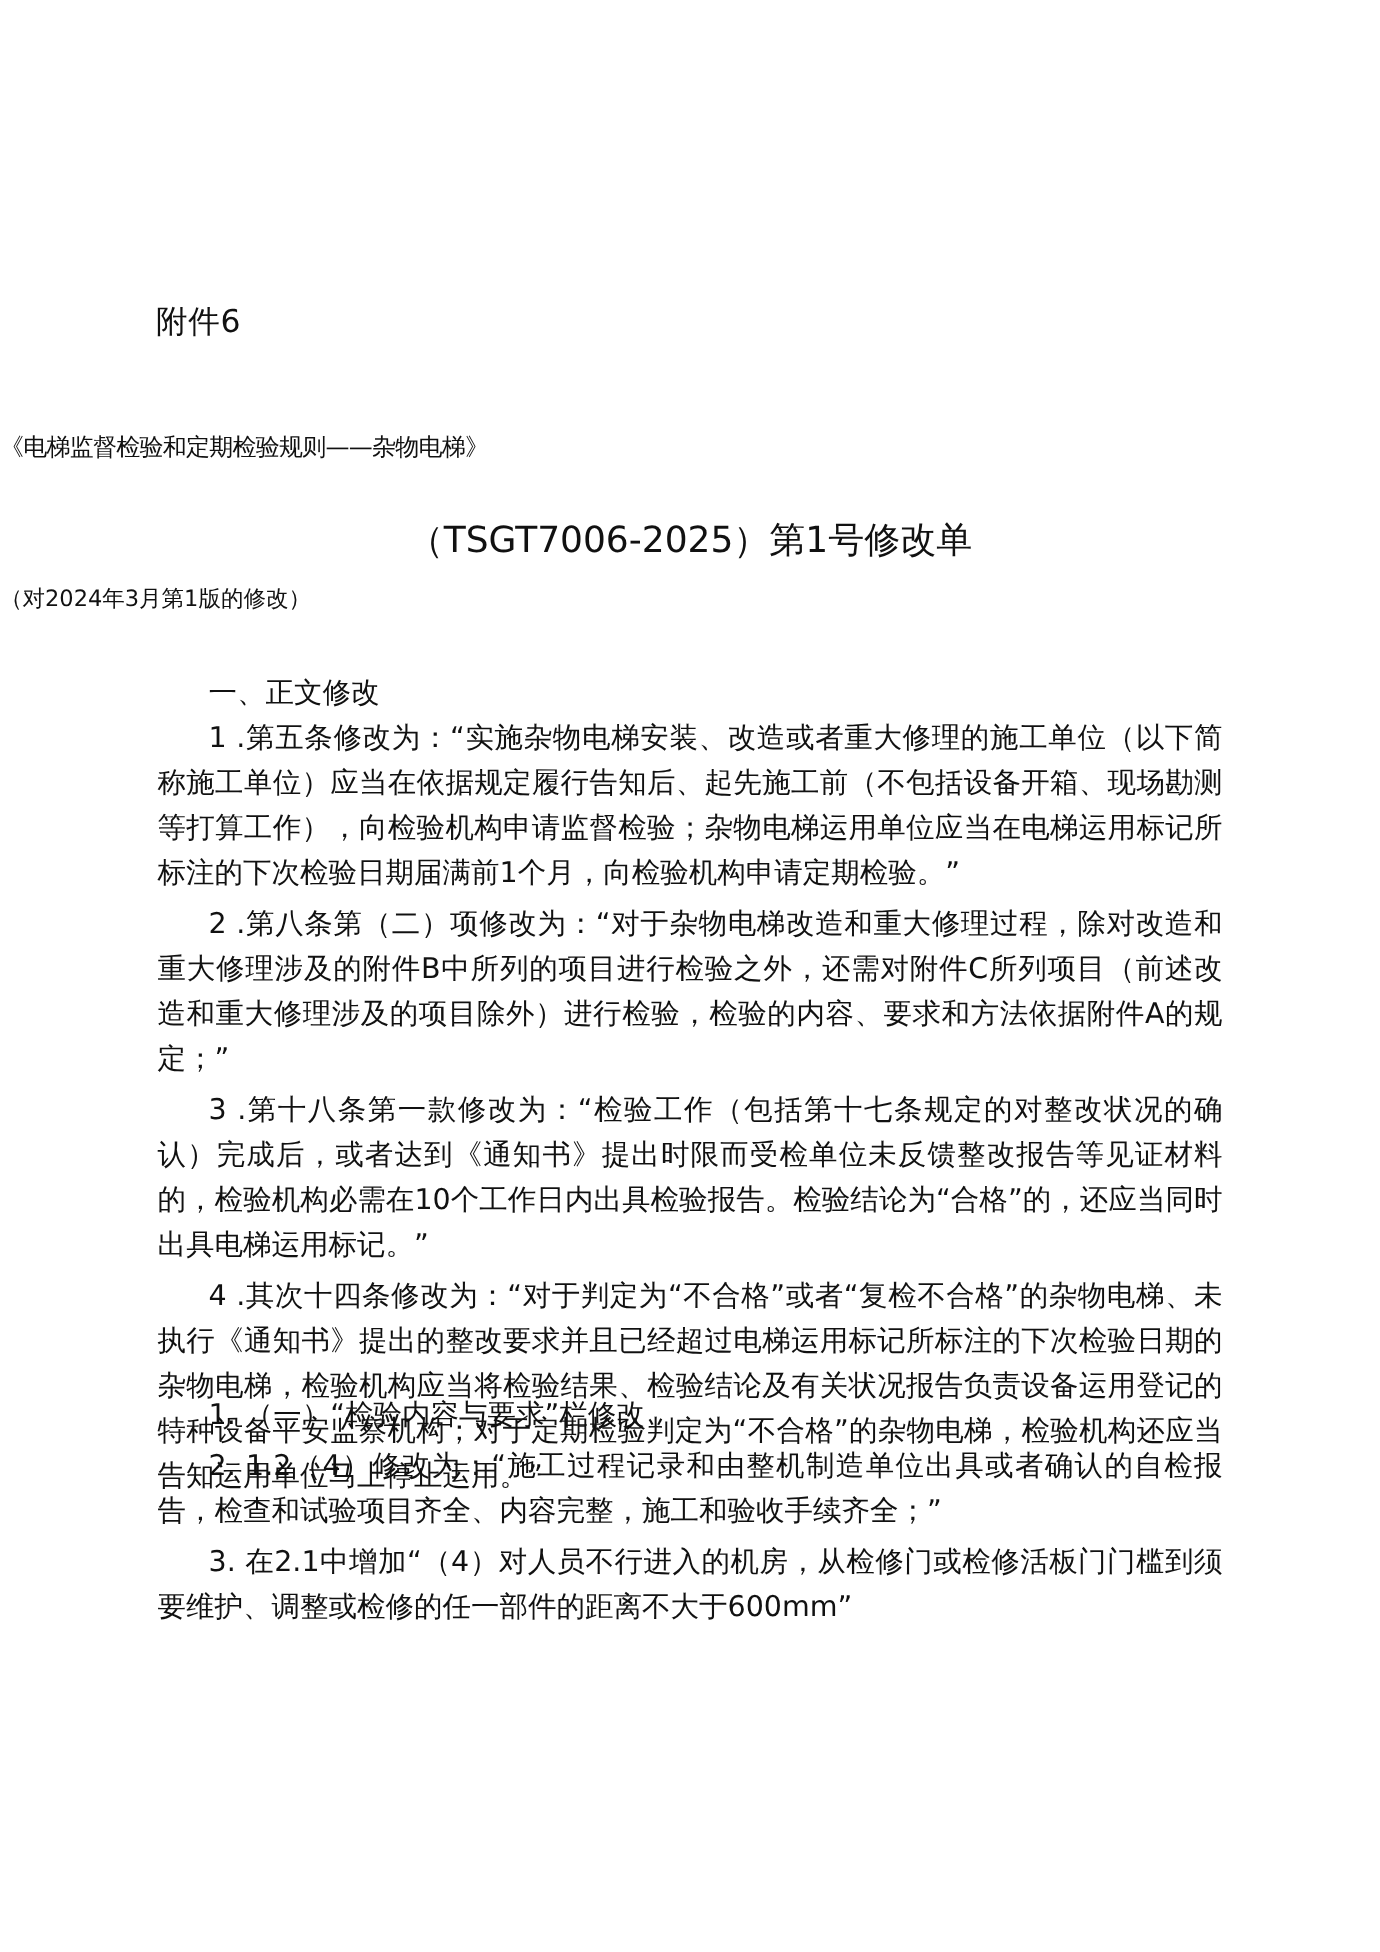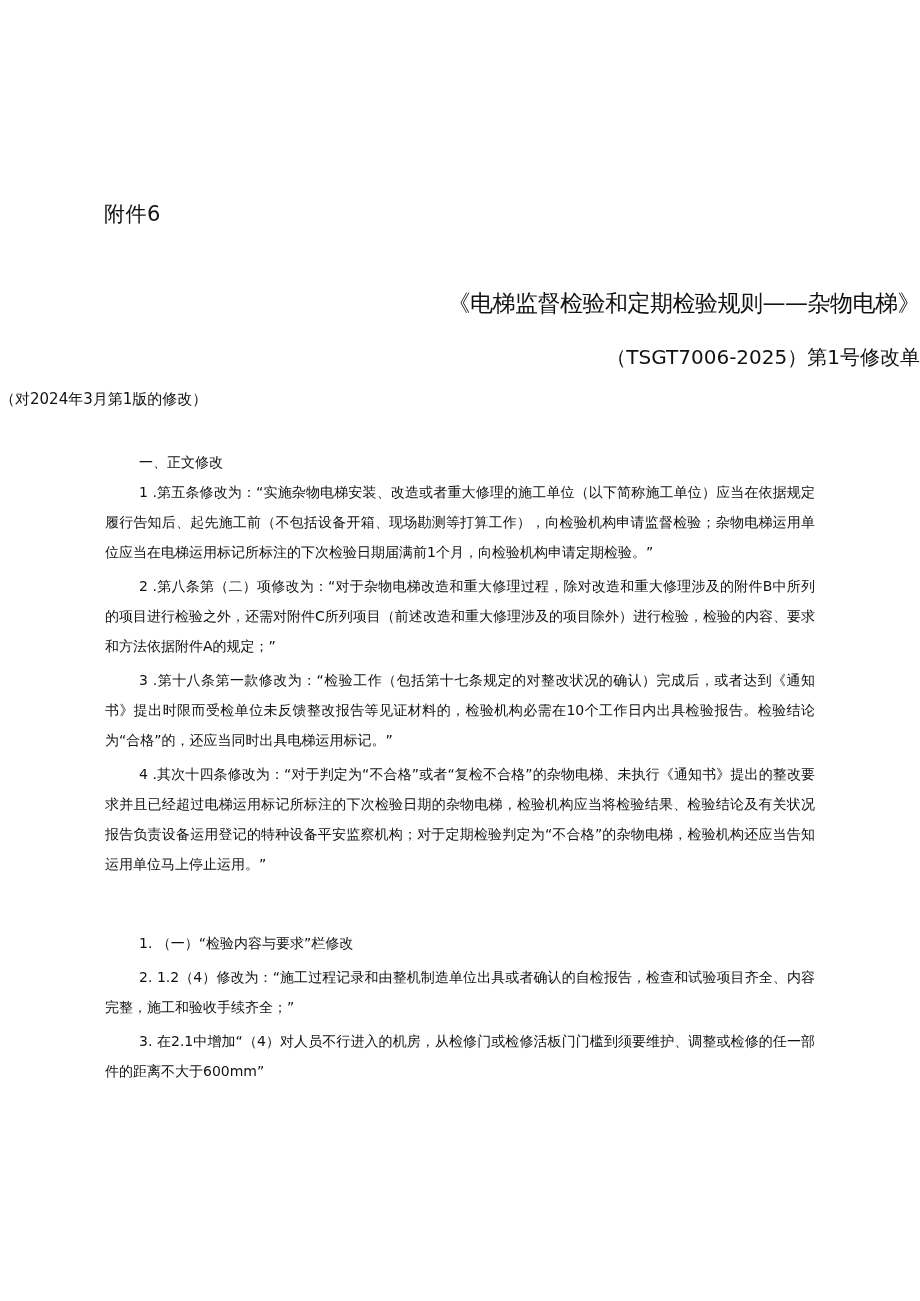--- a/index.html
+++ b/index.html
@@ -1,23 +1,23 @@
 <!DOCTYPE html>
 <html><head>
 <meta charset="utf-8">
 <style>
   html, body { margin: 0; padding: 0; background: #ffffff; }
   body { width: 920px; height: 1301px; position: relative; overflow: hidden;
          font-family: "DejaVu Sans", "Liberation Sans", sans-serif; color: #111; }
   .page { position: absolute; left: 0; top: 0; width: 920px; height: 1301px; }
   .attach { position: absolute; left: 104px; top: 200px; font-size: 21px; letter-spacing: 0.5px; }
-  .title { position: absolute; left: 0; width: 920px; top: 288px; text-align: right; font-size: 23px; letter-spacing: -0.5px; }
-  .subtitle { position: absolute; left: 0; width: 920px; top: 344px; text-align: right; font-size: 20px; }
+  .title { position: absolute; left: 0; width: 920px; top: 288px; text-align: left; font-size: 16px; letter-spacing: -0.5px; }
+  .subtitle { position: absolute; left: 0; width: 920px; top: 344px; text-align: center; font-size: 24px; }
   .note { position: absolute; left: 0; width: 920px; top: 390px; text-align: left; font-size: 15px; }
-  .body { position: absolute; left: 105px; width: 710px; font-size: 14px; line-height: 30px; text-align: justify; }
+  .body { position: absolute; left: 105px; width: 710px; font-size: 19px; line-height: 30px; text-align: justify; }
   .sec { text-indent: 34px; margin: 0; }
   .para { text-indent: 34px; margin: 0 0 4px 0; text-align: justify; text-align-last: left; }
   .s1 { top: 447px; }
   .s2 { top: 928px; }
 </style>
 </head>
 <body>
 
 <div class="page">
   <div class="attach">附件6</div>

